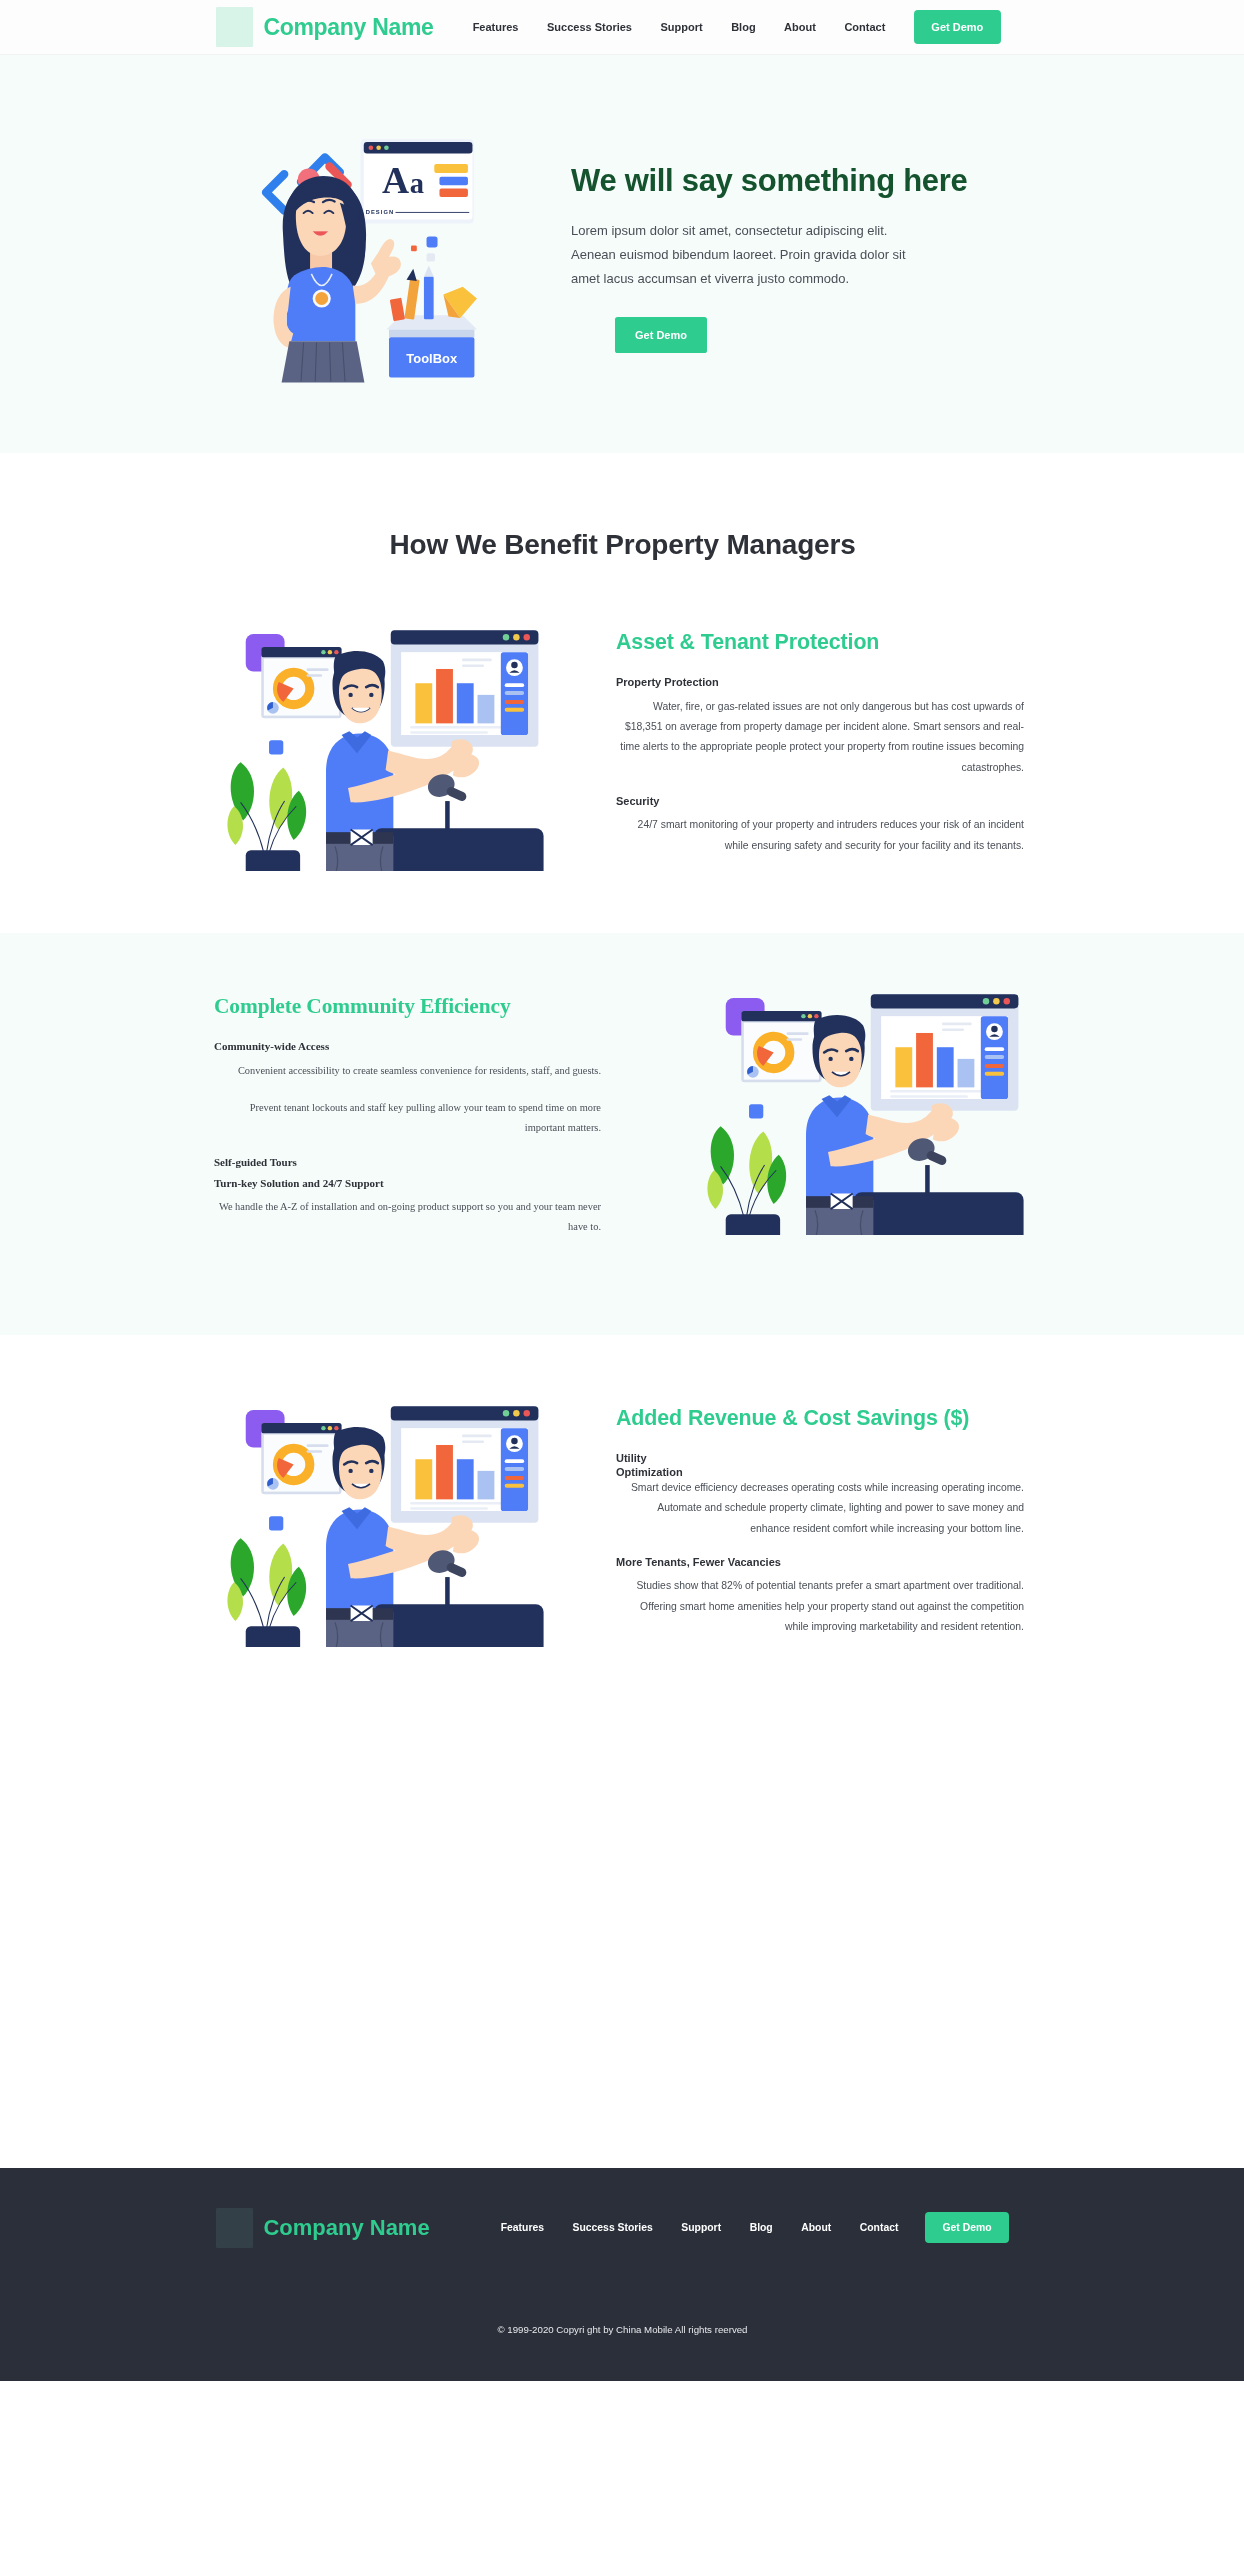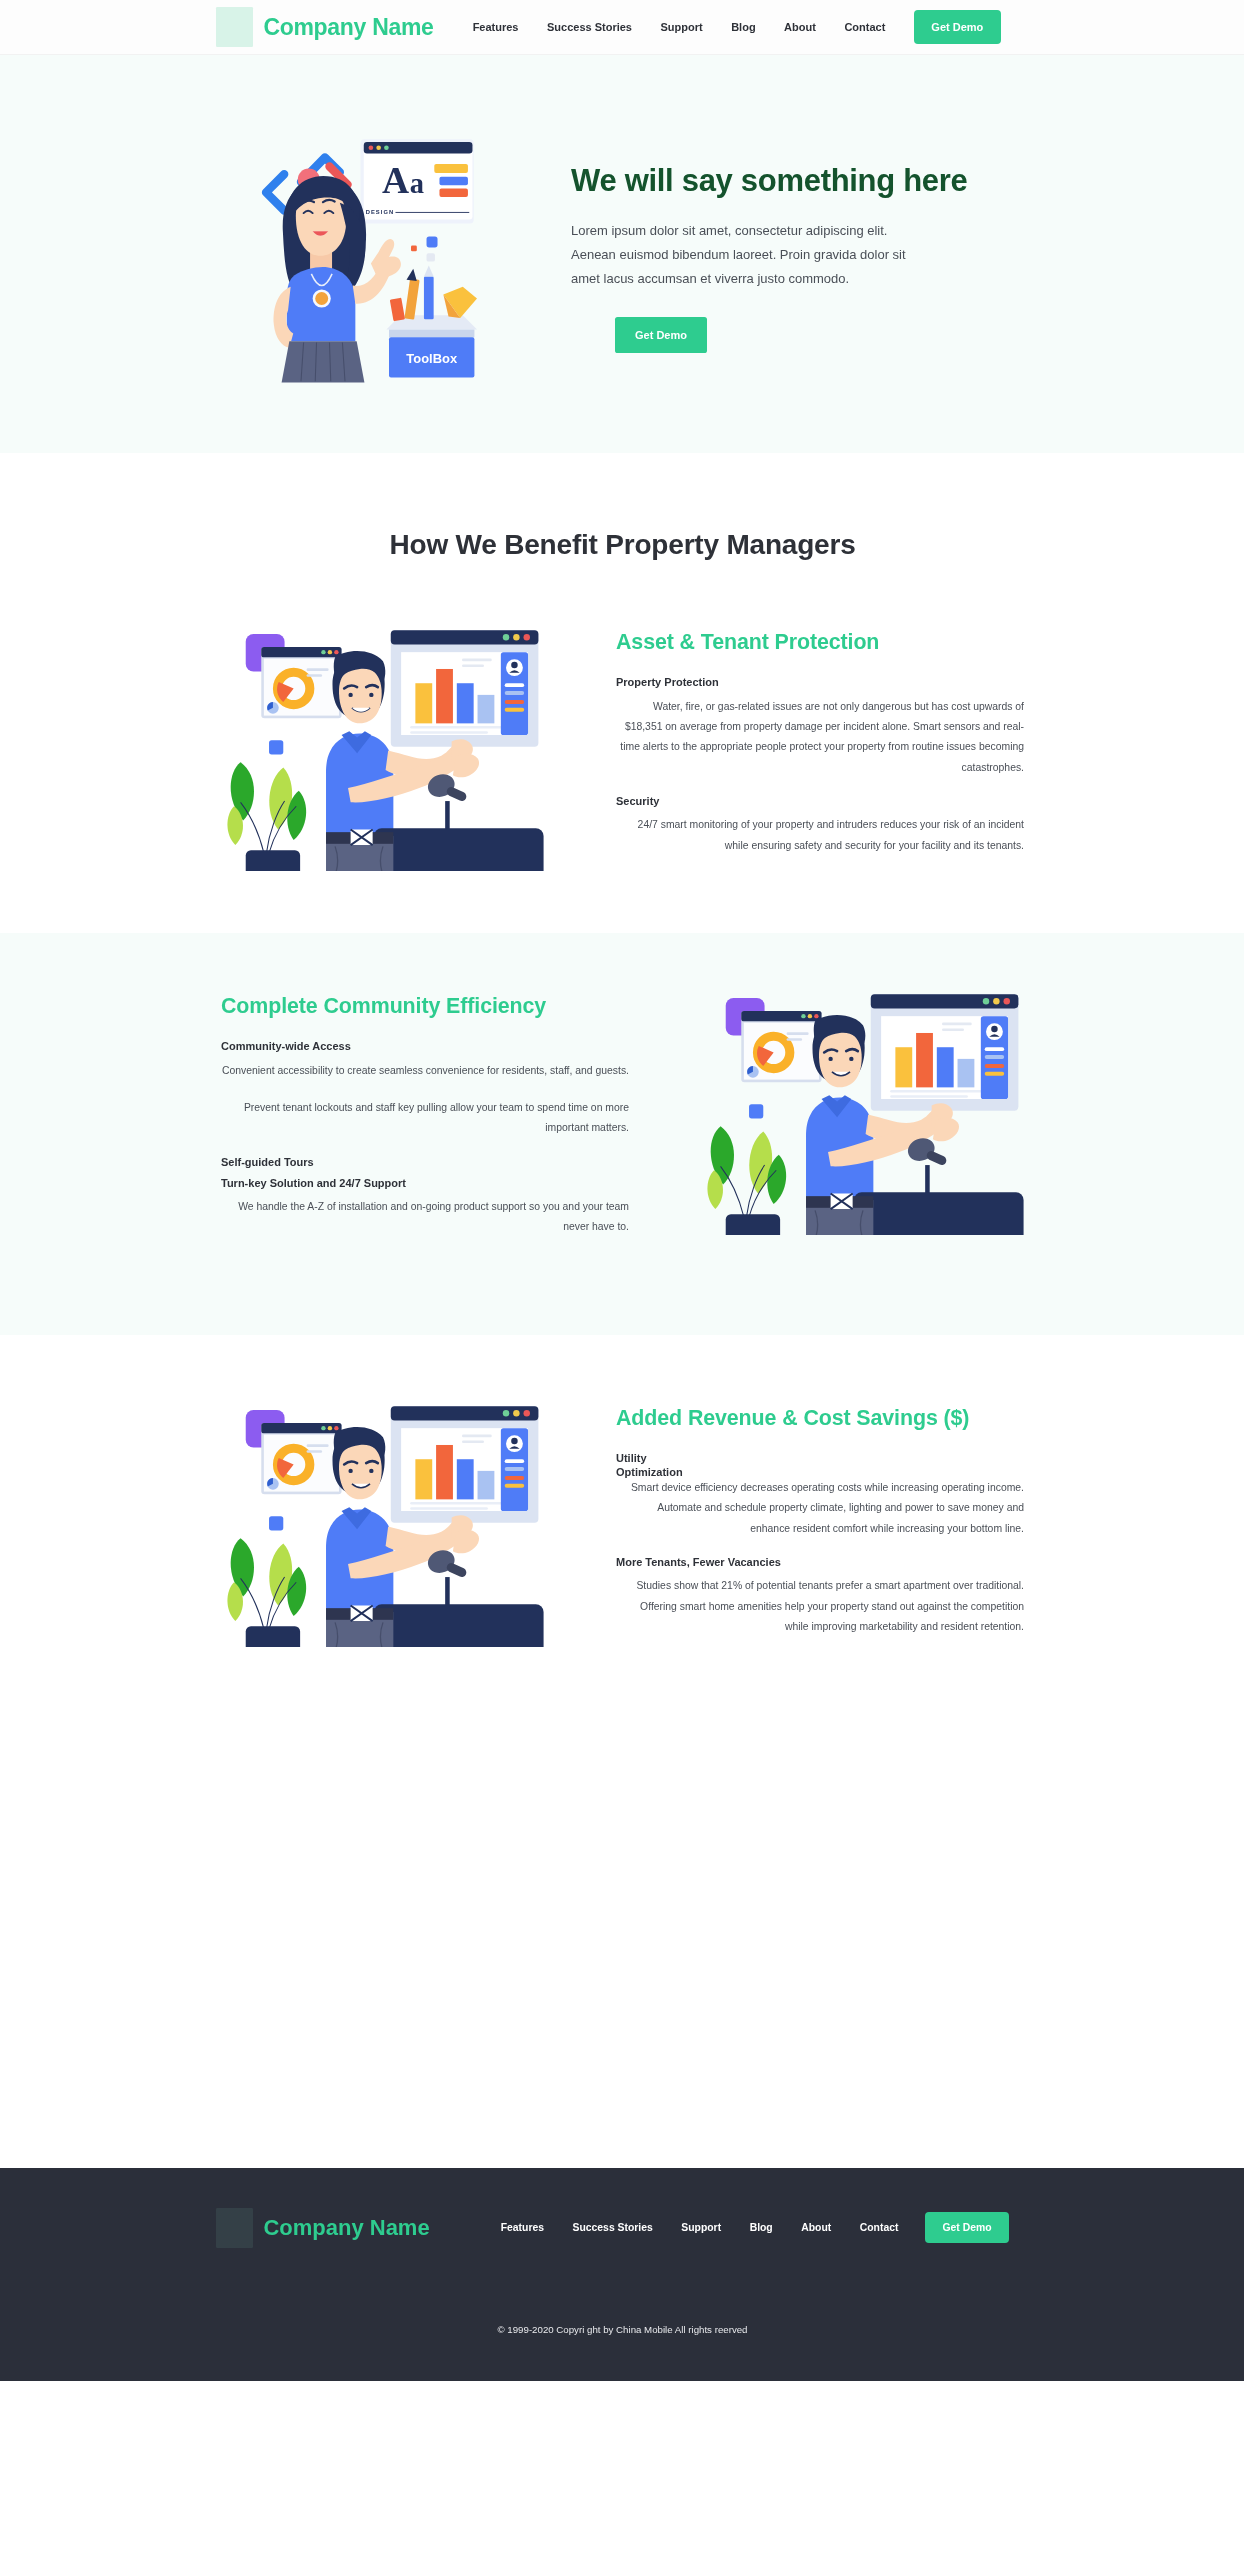--- a/index.html
+++ b/index.html
@@ -124,21 +124,21 @@
   }
   .feature-inner {
     width: 817px;
     display: flex;
     align-items: flex-start;
   }
   .feature.reverse .feature-inner { flex-direction: row-reverse; }
   .f-art { width: 337px; flex: 0 0 337px; display: flex; justify-content: center; }
   .f-copy { flex: 1; padding-top: 18px; }
   .feature:not(.reverse) .f-copy { margin-left: 65px; max-width: 408px; }
-  .feature.reverse .f-copy { margin-right: 65px; max-width: 408px; }
+  .feature.reverse .f-copy { margin-right: 93px; max-width: 408px; font-family: Liberation Serif, serif; }
   .f-title {
     font-size: 21.4px;
     font-weight: 700;
     color: #2ECC8F;
     letter-spacing: -0.1px;
     margin-bottom: 21.4px;
   }
   .f-sub {
     font-size: 11px;
     font-weight: 700;
@@ -608,21 +608,21 @@
     </div>
     <div class="f-copy">
       <h3 class="f-title">Added Revenue &amp; Cost Savings ($)</h3>
       <div class="f-block">
         <div class="f-sub stacked">Utility</div>
         <div class="f-sub stacked">Optimization</div>
         <p class="f-body nogap">Smart device efficiency decreases operating costs while increasing operating income. Automate and schedule property climate, lighting and power to save money and enhance resident comfort while increasing your bottom line.</p>
       </div>
       <div class="f-block">
         <div class="f-sub">More Tenants, Fewer Vacancies</div>
-        <p class="f-body tight">Studies show that 21% of potential tenants prefer a smart apartment over traditional. Offering smart home amenities help your property stand out against the competition while improving marketability and resident retention.</p>
+        <p class="f-body tight">Studies show that 82% of potential tenants prefer a smart apartment over traditional. Offering smart home amenities help your property stand out against the competition while improving marketability and resident retention.</p>
       </div>
     </div>
   </div>
 </section>
 
 <div class="spacer"></div>
 
 <footer class="footer">
   <div class="footer-top">
     <div class="footer-mark"></div>

